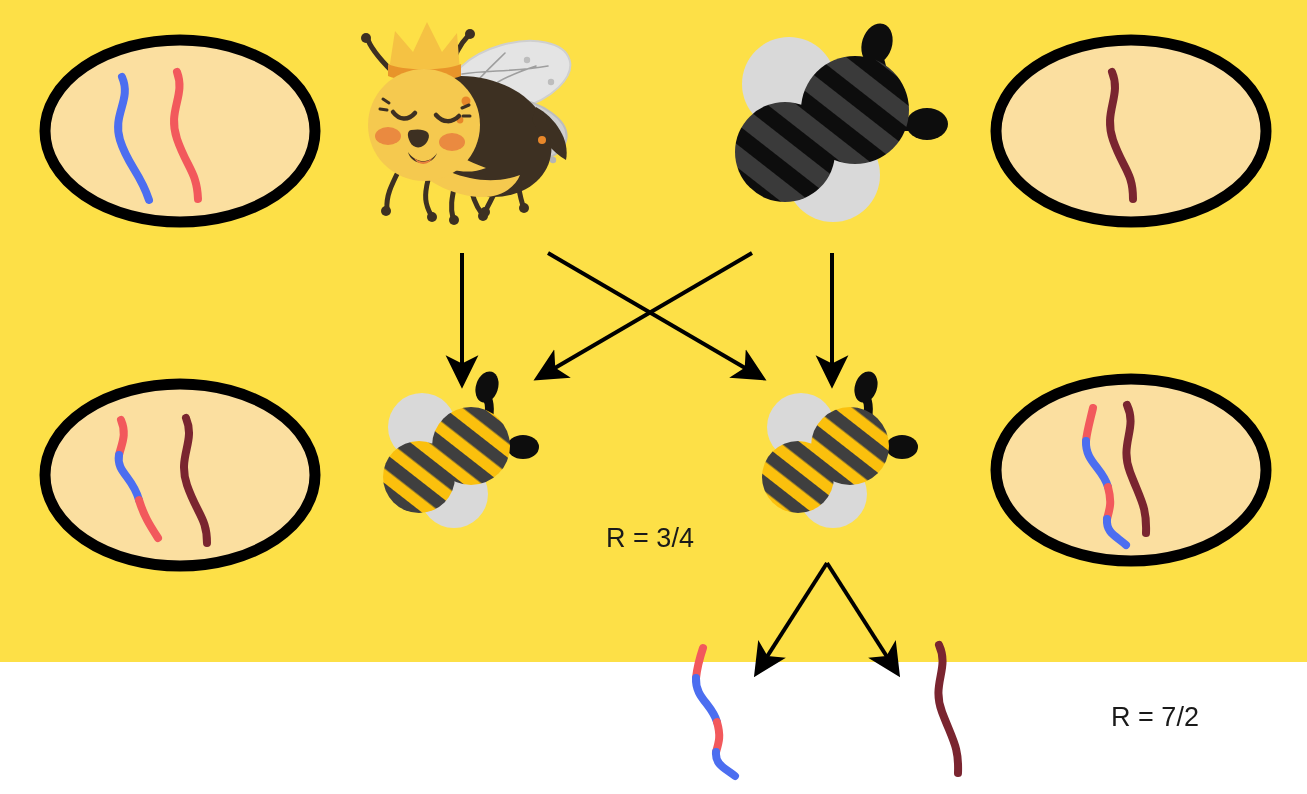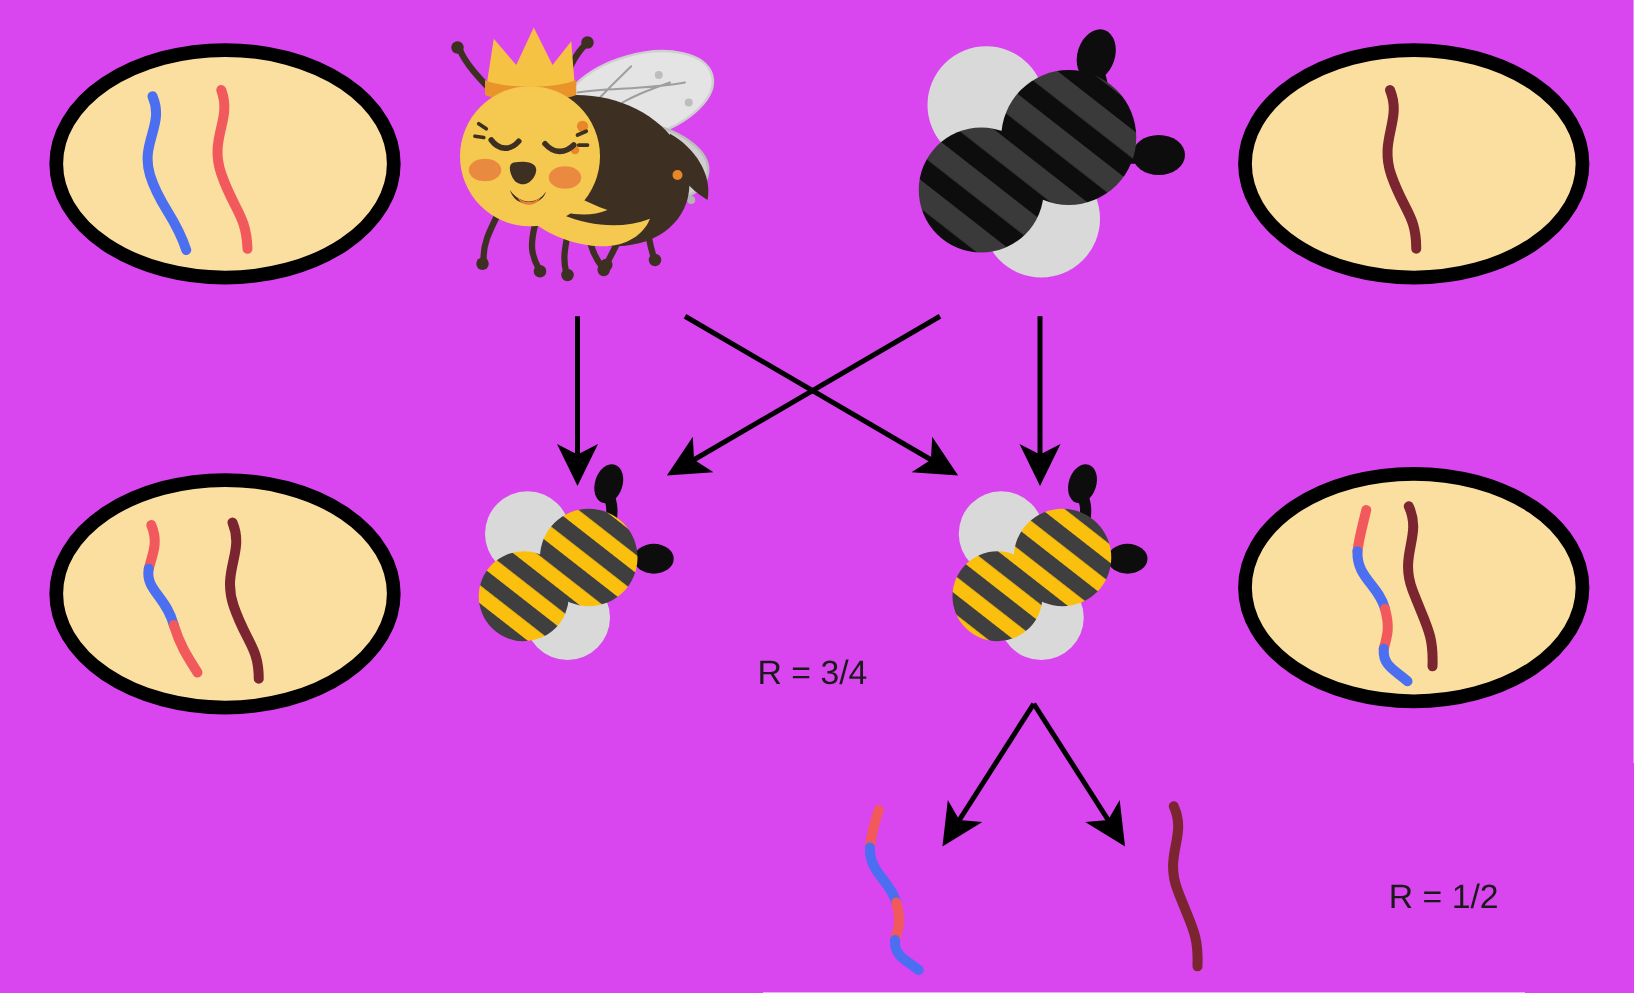--- a/index.html
+++ b/index.html
@@ -1,17 +1,17 @@
 <!DOCTYPE html>
 <html><head>
 <meta charset="utf-8">
 <style>
   html,body{margin:0;padding:0;background:#ffffff;}
   body{width:1307px;height:794px;font-family:"Liberation Sans",sans-serif;overflow:hidden;}
-  #stage{position:relative;width:1307px;height:794px;background:#d946ef;}
+  #stage{position:relative;width:1307px;height:662px;background:#fde047;}
   svg.layer{position:absolute;left:0;top:0;width:1307px;height:794px;}
   .lbl{position:absolute;font-family:"Liberation Sans",sans-serif;color:#1a1a1a;
        font-size:27px;line-height:38px;text-align:center;white-space:pre;}
 </style>
 </head>
 <body>
 
 <div id="stage">
 
   <svg class="layer" viewBox="0 0 1307 794" xmlns="http://www.w3.org/2000/svg">
@@ -204,17 +204,17 @@
       <circle cx="798" cy="477" r="36" fill="url(#stripeWorkerS)"></circle>
       <circle cx="850" cy="446" r="39" fill="url(#stripeWorkerS)"></circle>
     </g>
   </svg>
 
   <div class="lbl" style="left:555px;top:443px;width:190px;">
     <div>R = 3/4</div>
   </div>
 
   <div class="lbl" style="left:1045px;top:622px;width:220px;">
-    <div>R = 1/2</div>
+    <div>R = 7/2</div>
     
   </div>
 
 </div>
 
 </body></html>

